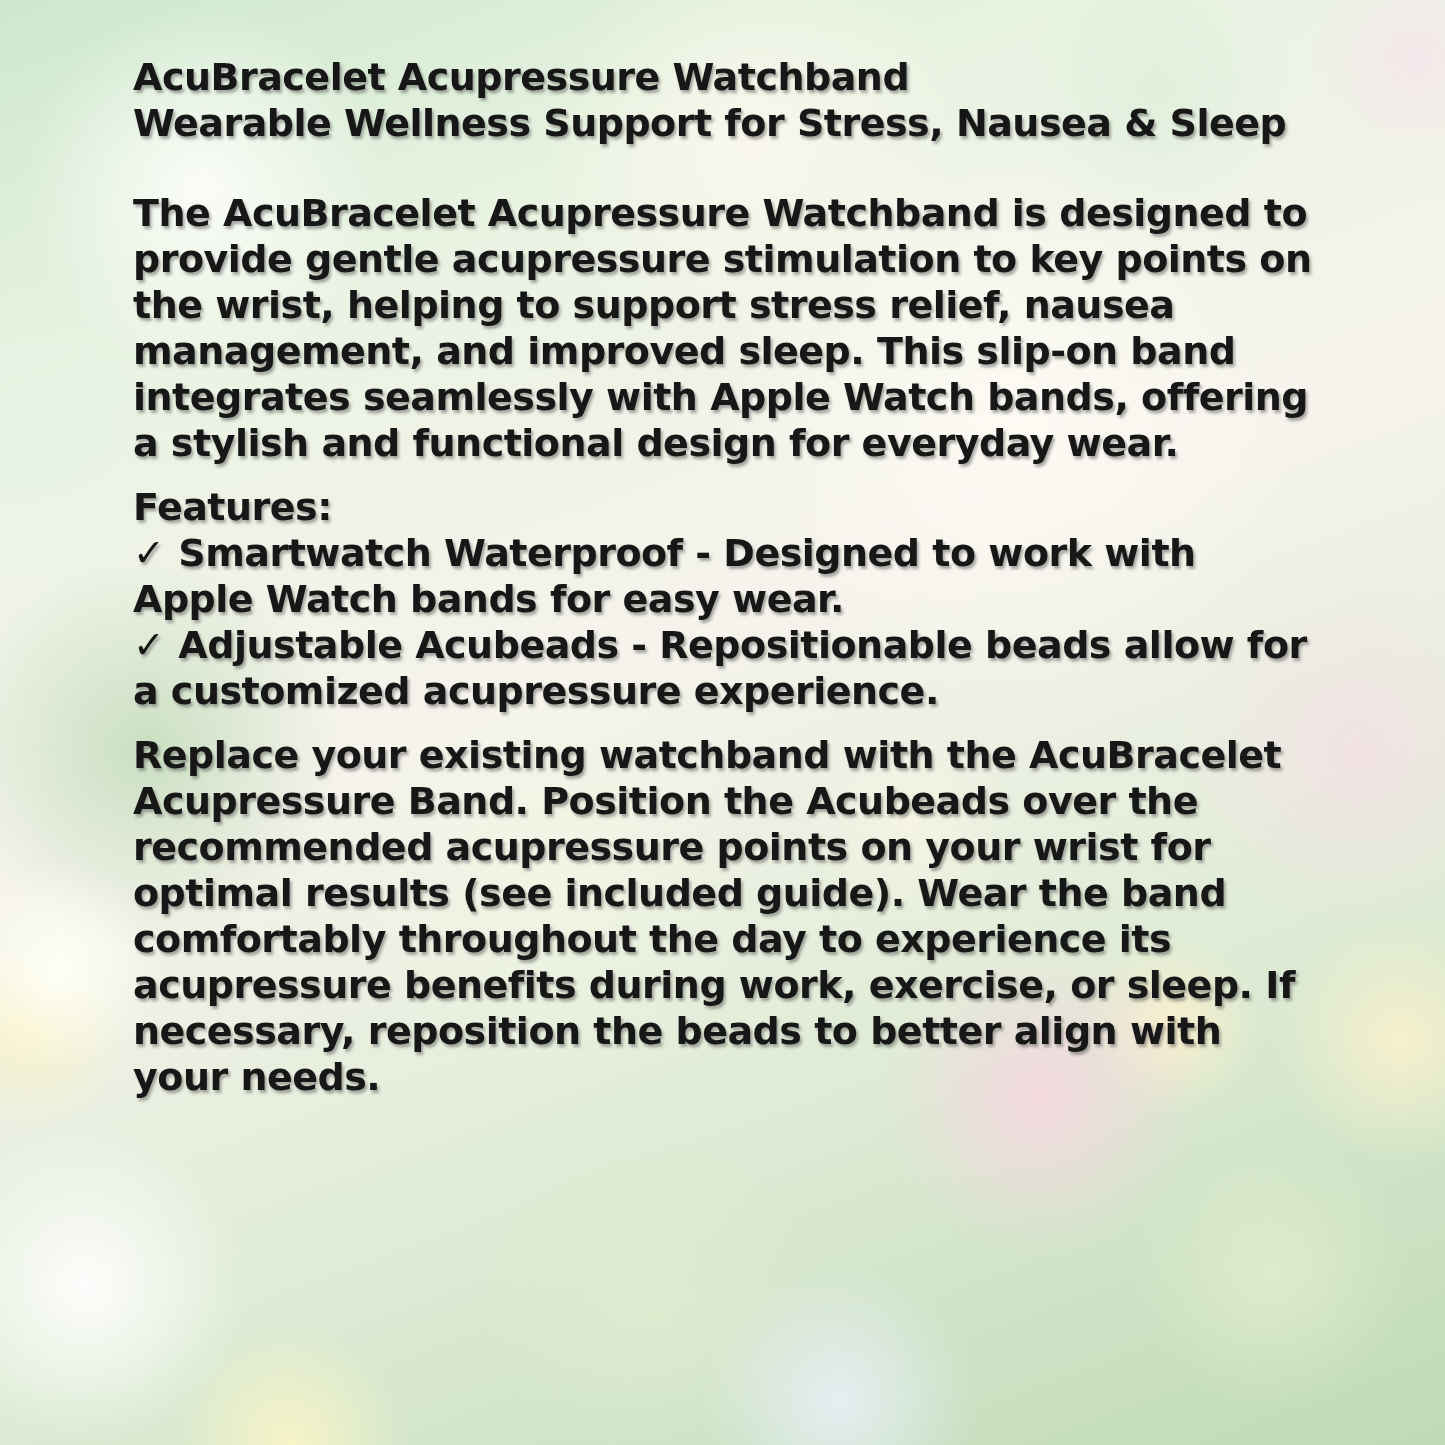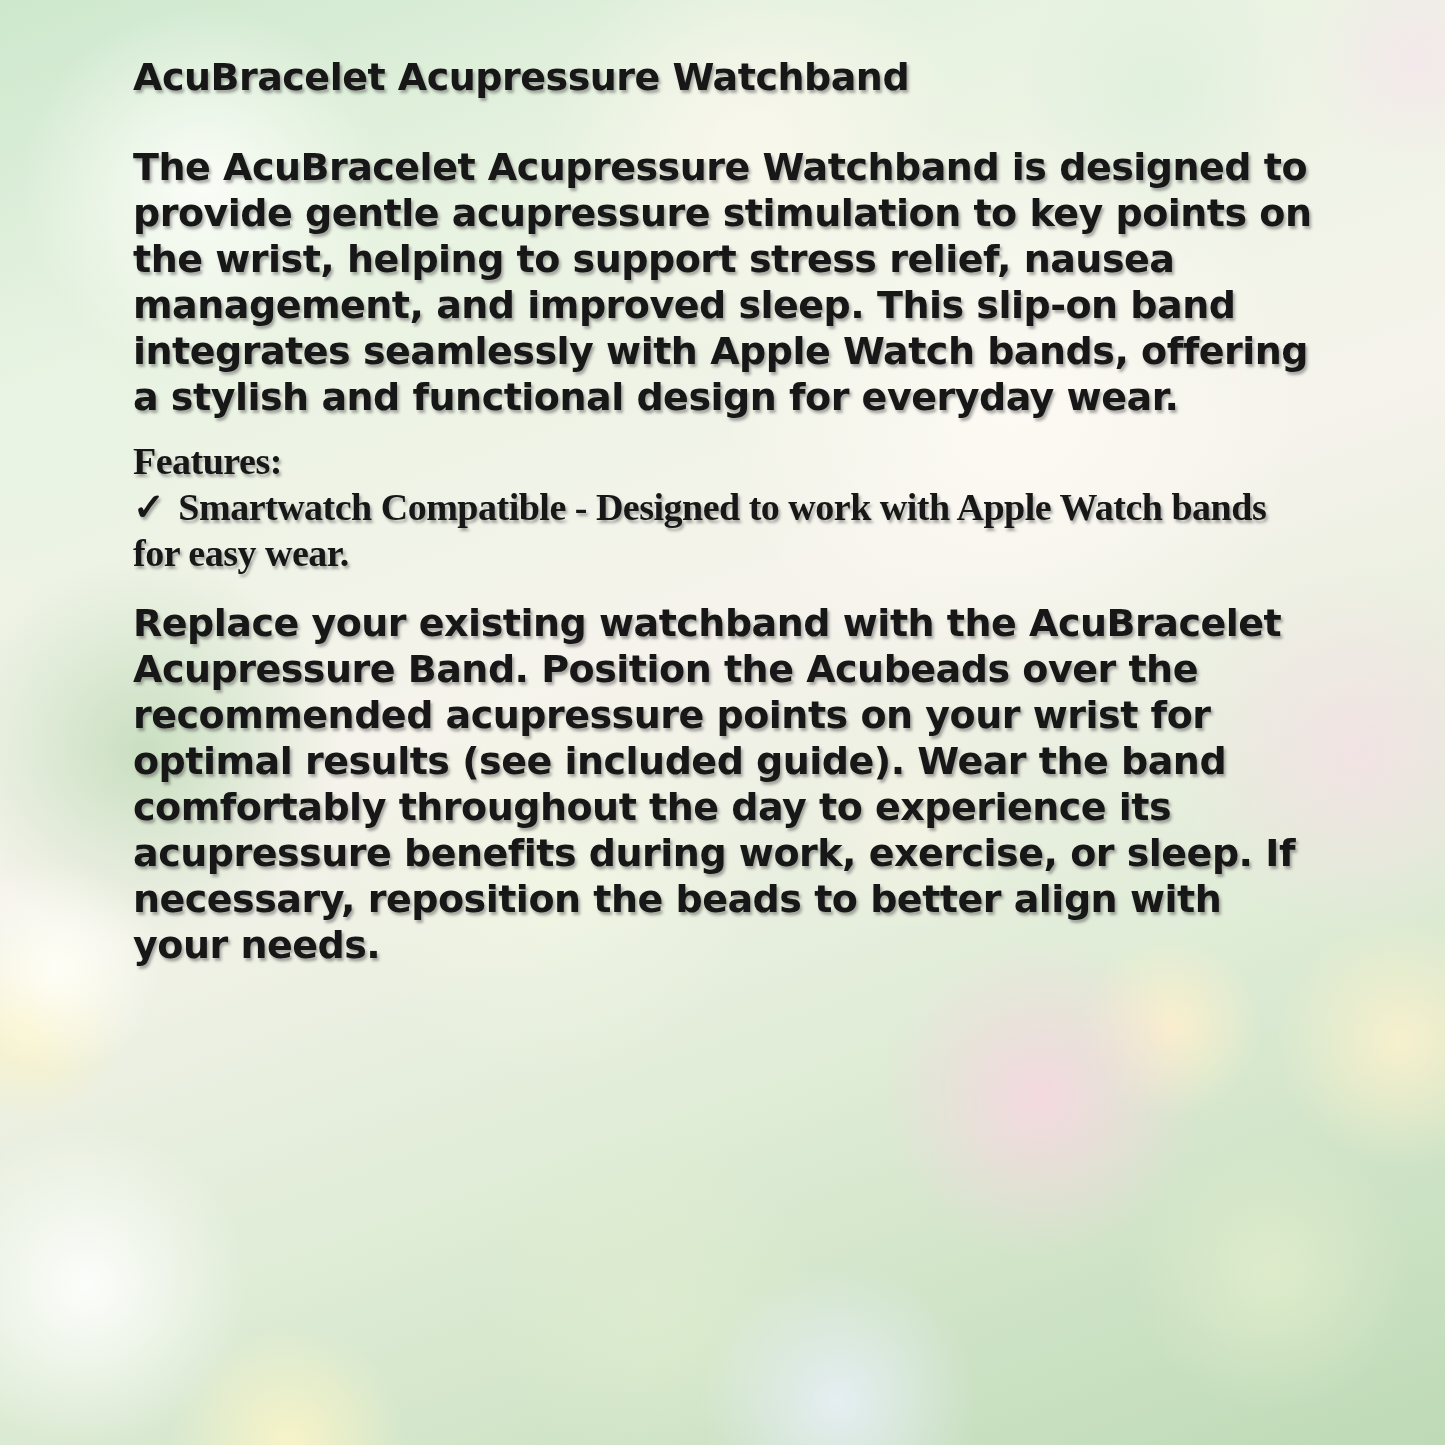--- a/index.html
+++ b/index.html
@@ -55,50 +55,52 @@
     font-size: 38px;
     line-height: 46px;
     letter-spacing: -0.5px;
     text-shadow: 2px 3px 3px rgba(70, 70, 70, 0.45);
   }
   .content p, .content div.line {
     margin: 0;
   }
   .title-block   { margin-bottom: 44px; }
   .intro-block   { margin-bottom: 18px; }
-  .features-block{ margin-bottom: 24px; font-family: Liberation Serif, serif; }
+  .features-block{ margin-bottom: 18px; }
   .check {
     display: inline-block;
     margin-right: 14px;
   }
 </style>
 </head>
 <body>
 
 <div class="canvas">
 
   <div class="bokeh"></div>
 
   <div class="content">
 
     <div class="title-block">
       <div class="line">AcuBracelet Acupressure Watchband</div>
+      <div class="line">Wearable Wellness Support for Stress, Nausea &amp; Sleep</div>
     </div>
 
     <div class="intro-block">
       <p>The AcuBracelet Acupressure Watchband is designed to provide gentle acupressure stimulation to key points on the wrist, helping to support stress relief, nausea management, and improved sleep. This slip-on band integrates seamlessly with Apple Watch bands, offering a stylish and functional design for everyday wear.</p>
     </div>
 
     <div class="features-block">
       <div class="line">Features:</div>
 
-      <p><span class="check">✓</span><span>Smartwatch Compatible - Designed to work with Apple Watch bands for easy wear.</span></p>
+      <p><span class="check">✓</span><span>Smartwatch Waterproof - Designed to work with Apple Watch bands for easy wear.</span></p>
 
 
 
+      <p><span class="check">✓</span><span>Adjustable Acubeads - Repositionable beads allow for a customized acupressure experience.</span></p>
     </div>
 
     <div class="howto-block">
       <p>Replace your existing watchband with the AcuBracelet Acupressure Band. Position the Acubeads over the recommended acupressure points on your wrist for optimal results (see included guide). Wear the band comfortably throughout the day to experience its acupressure benefits during work, exercise, or sleep. If necessary, reposition the beads to better align with your needs.</p>
     </div>
 
   </div>
 </div>
 
 </body></html>

